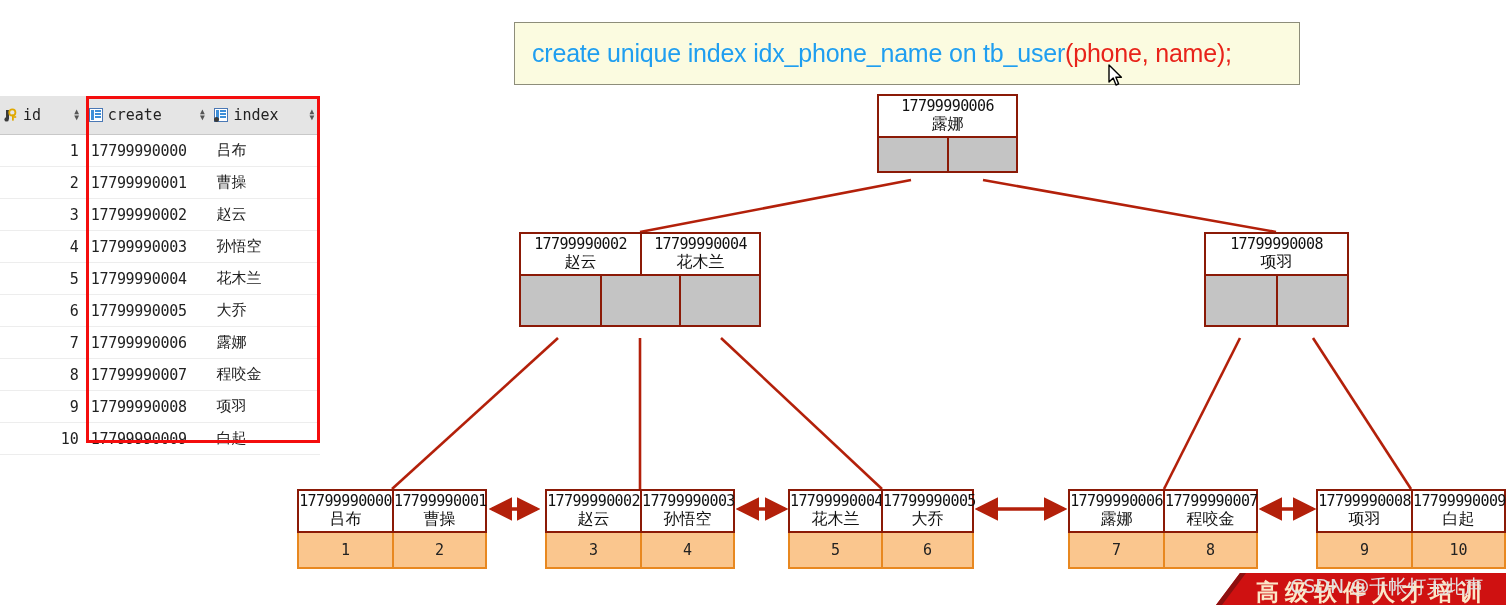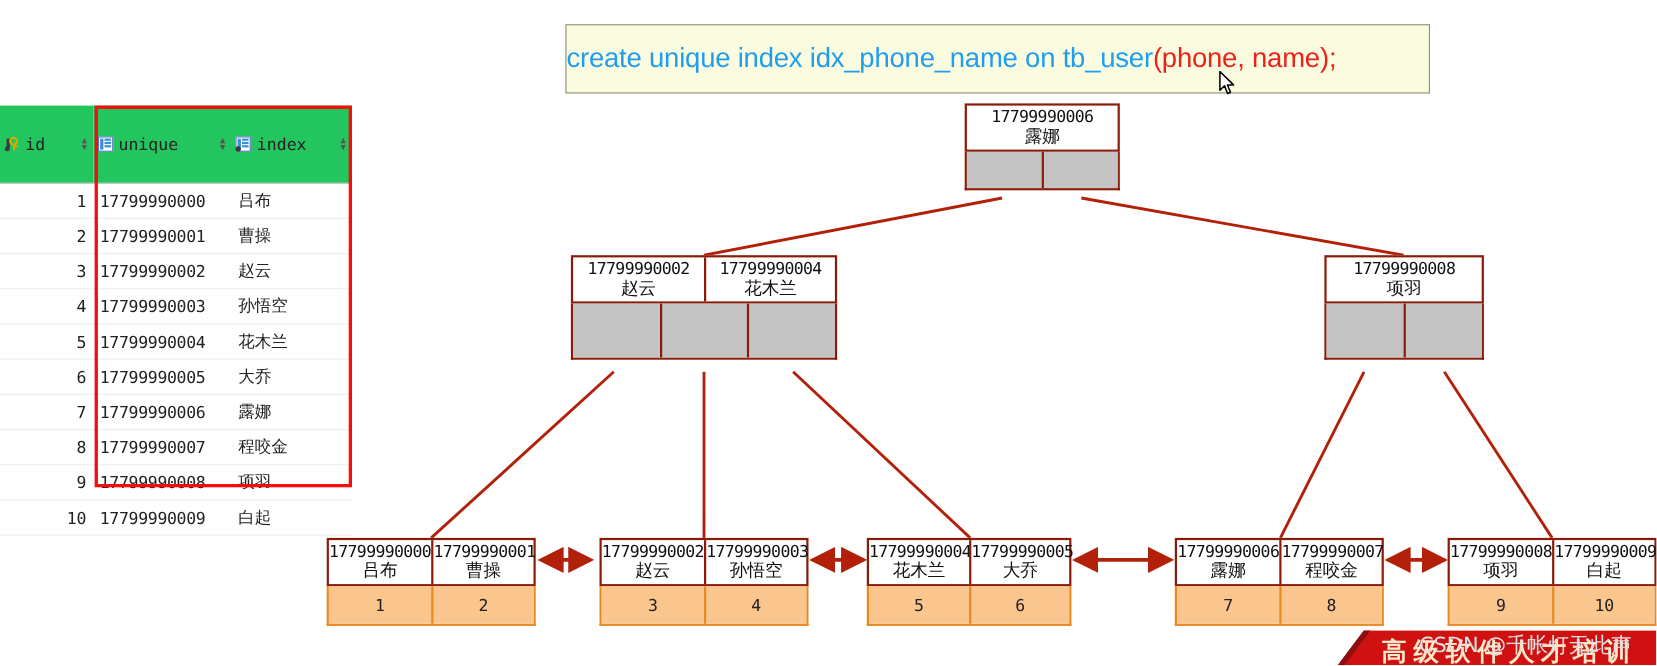--- a/index.html
+++ b/index.html
@@ -11,37 +11,37 @@
 
   
   #sql-box{
     position:absolute;left:514px;top:22px;width:786px;height:63px;
     background:#fbfbe0;border:1px solid #8d8d7a;
     box-sizing:border-box;
     display:flex;align-items:center;
   }
   #sql-text{
     font-size:25px;line-height:1;color:#1f9ef0;
-    padding-left:0;white-space:nowrap;letter-spacing:-0.2px;
+    padding-left:17px;white-space:nowrap;letter-spacing:-0.2px;
   }
   #sql-text .red{color:#e8231a;}
   #cursor{position:absolute;left:1108px;top:64px;width:16px;height:24px;}
 
   
   #data-table{
     position:absolute;left:0px;top:96px;width:320px;
     border-collapse:collapse;
     font-family:"DejaVu Sans Mono","Liberation Mono",monospace;
     font-size:15px;
   }
   #data-table th{
-    background:#22c55e;border-bottom:1px solid #c8c8c8;
+    background:#e5e5e5;border-bottom:1px solid #c8c8c8;
     height:38px;font-weight:normal;font-size:15px;
     font-family:"DejaVu Sans Mono","Liberation Mono",monospace;
-    color:#222;padding:16px 4px;
+    color:#222;padding:0 4px;
   }
   #data-table td{
     height:31px;border-bottom:1px solid #ededed;
     color:#222;padding:0 6px;background:#fff;
   }
   .th-inner{display:flex;align-items:center;gap:5px;width:100%;}
   .th-label{flex:1;text-align:left;}
   .col-id{width:86px;}
   .col-phone{width:124px;}
   .col-name{width:110px;}
@@ -146,21 +146,21 @@
         </div>
       </th>
       <th class="col-phone">
         <div class="th-inner">
           <span class="ico ico-grid">
             <i class="b1"></i>
               <i class="b2"></i>
               <i class="b3"></i>
               <i class="b4"></i>
           </span>
-          <span class="th-label">unique</span>
+          <span class="th-label">create</span>
           <span class="sorter">▲<br>▼</span>
         </div>
       </th>
       <th class="col-name">
         <div class="th-inner">
           <span class="ico ico-grid">
             <i class="b1"></i>
               <i class="b2"></i>
               <i class="b3"></i>
               <i class="b4"></i>

